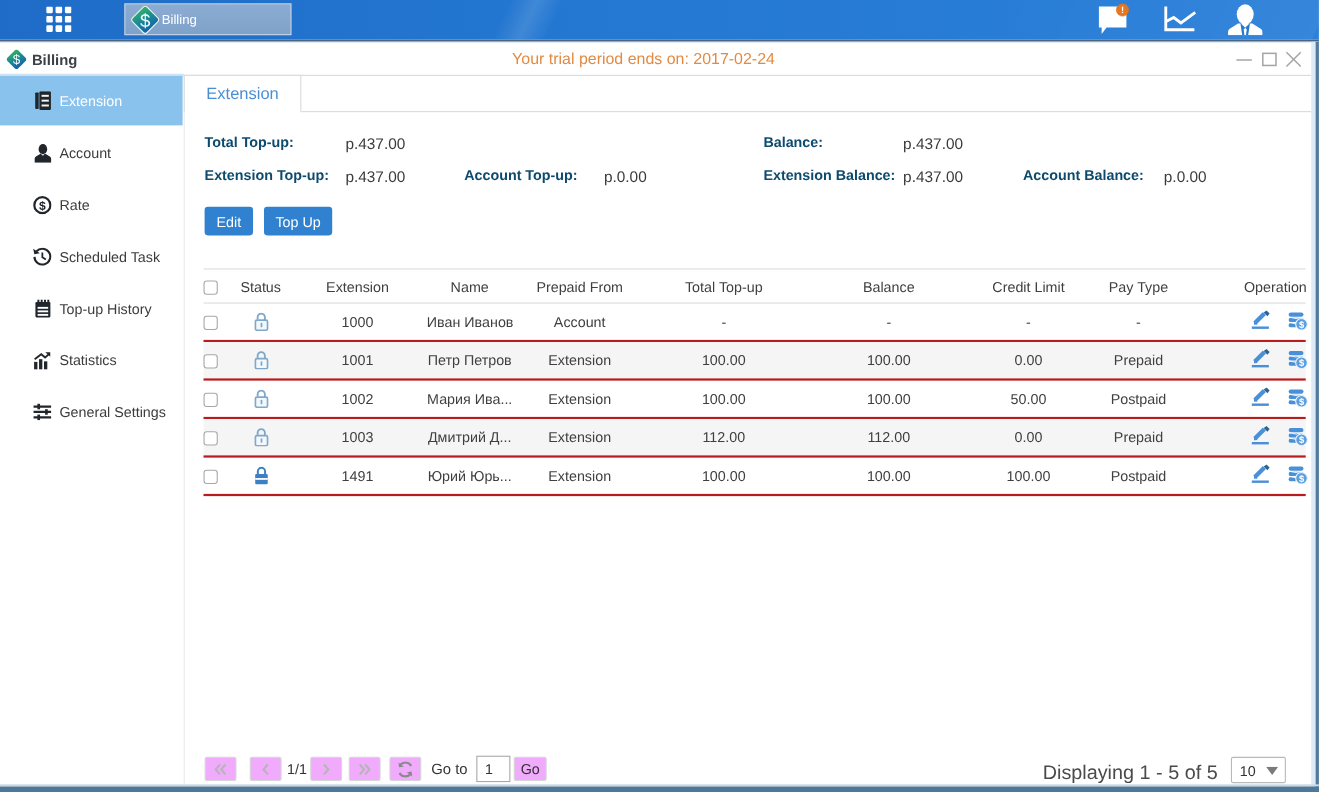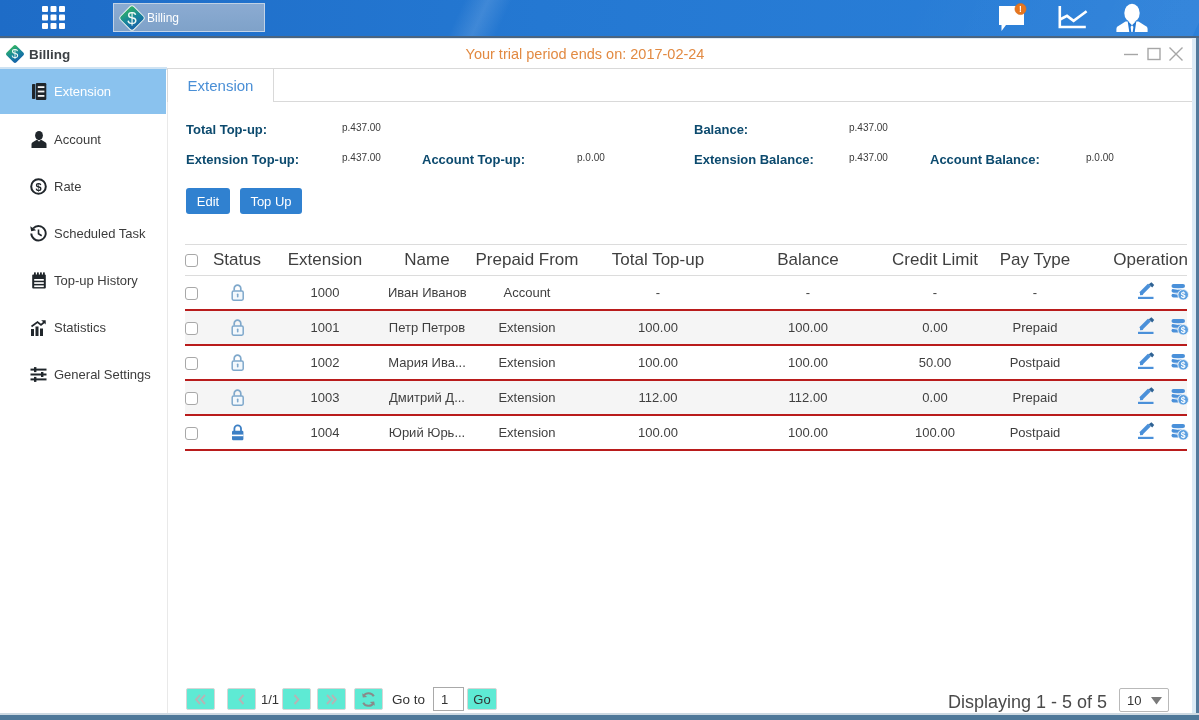--- a/index.html
+++ b/index.html
@@ -31,39 +31,39 @@
 .menu-item { position:absolute; left:0; width:166px; height:45px; display:flex; align-items:center; font-size:13px; color:#3c3c3c; }
 .menu-item .mi-icon { width:17px; height:18px; margin-left:30px; margin-right:7px; display:flex; align-items:center; justify-content:center;}
 .menu-item.sel { background:#8ac2ee; color:#fff; }
 
 #tabline { position:absolute; left:274px; top:101px; width:918px; height:1px; background:#d9d9d9; }
 #tab-ext { position:absolute; left:167px; top:68px; width:107px; height:33.5px; background:#fff;
   border:1px solid #d9d9d9; border-bottom:none; color:#4a8fd6; font-size:15px;
   display:flex; align-items:center; justify-content:center; }
 
 .slabel { position:absolute; font-size:13px; font-weight:bold; color:#0c4a6e; }
-.sval { position:absolute; font-size:10px; color:#3b3b3b;margin-left:28px; }
+.sval { position:absolute; font-size:14px; color:#3b3b3b; }
 
 .btn { position:absolute; top:188px; height:26px; background:#3081d0; color:#fff; font-size:13px;
   border-radius:3px; display:flex; align-items:center; justify-content:center; }
 
 .ops svg { position:relative; left:0.5px; }
 #tbl { position:absolute; left:185px; top:244px; width:1002px; }
 .trow { display:flex; width:1002px; align-items:center; border-bottom:2px solid #b91c1c; }
 .trow.head { height:32px; border-top:1px solid #dcdcdc; border-bottom:1px solid #dcdcdc; color:#3f3f3f; }
 .trow.body { height:35px; font-size:13px; color:#3f3f3f; }
 .trow.alt { background:#f5f5f5; }
 .tc { text-align:center; flex:none; white-space:nowrap; }
 .c1{width:27px; text-align:left;} .c2{width:50px;} .c3{width:126px;} .c4{width:78px;}
 .c5{width:122px;} .c6{width:140px;} .c7{width:160px;} .c8{width:94px;}
 .c9{width:106px;} .c10{width:100px;text-align:right;}
-.trow.head .tc { font-size:17px; }
+.trow.head .tc { font-size:13px; }
 .cb { width:13px; height:13px; border:1px solid #a8a8a8; border-radius:3px; background:#fff; display:inline-block; vertical-align:middle; }
 
-.pgbtn { position:absolute; top:688px; height:22px; background:#5eead4; border:1px solid #d6d6d6;
+.pgbtn { position:absolute; top:688px; height:22px; background:#f0abfc; border:1px solid #d6d6d6;
   border-radius:2px; display:flex; align-items:center; justify-content:center; color:#b3b3b3; font-size:15px; font-weight:bold; }
 #goto-input { position:absolute; left:433px; top:687px; width:31px; height:24px; border:1px solid #a9a9a9; font-size:13px; color:#333; padding-left:7px; display:flex; align-items:center; }
 #displaying { position:absolute; left:892px; top:692px; width:215px; text-align:right; font-size:18px; color:#4a4a4a; }
 #pagesel { position:absolute; left:1119px; top:688px; width:50px; height:24px; border:1px solid #b9b9b9; border-radius:2px; background:#fff; font-size:13px; color:#333; }
 
 #right-edge-light { position:absolute; left:1192px; top:38px; width:4px; height:682px; background:#dcebf6; }
 #right-edge-dark { position:absolute; left:1196px; top:38px; width:3px; height:682px; background:#527a9c; }
 #bottom-edge-light { position:absolute; left:0; top:713px; width:1199px; height:2px; background:#cdd9e2; }
 #bottom-edge-dark { position:absolute; left:0; top:715px; width:1199px; height:5px; background:#4e7899; }
 </style>
@@ -353,21 +353,21 @@
           <use href="#icon-pencil"></use>
         </svg><svg width="18" height="17" viewBox="0 0 18 17" style="margin-left:16px">
           <use href="#icon-coins"></use>
         </svg></div>
   </div>
   <div class="trow body">
     <div class="tc c1"><span class="cb"></span></div>
     <div class="tc c2"><svg width="15" height="17" viewBox="0 0 15 17" style="vertical-align:middle">
           <use href="#lockclosed"></use>
         </svg></div>
-    <div class="tc c3">1004</div>
+    <div class="tc c3">1491</div>
     <div class="tc c4">Юрий Юрь...</div>
     <div class="tc c5">Extension</div>
     <div class="tc c6">100.00</div>
     <div class="tc c7">100.00</div>
     <div class="tc c8">100.00</div>
     <div class="tc c9">Postpaid</div>
     <div class="tc c10 ops"><svg width="18" height="18" viewBox="0 0 18 18">
           <use href="#icon-pencil"></use>
         </svg><svg width="18" height="17" viewBox="0 0 18 17" style="margin-left:16px">
           <use href="#icon-coins"></use>

